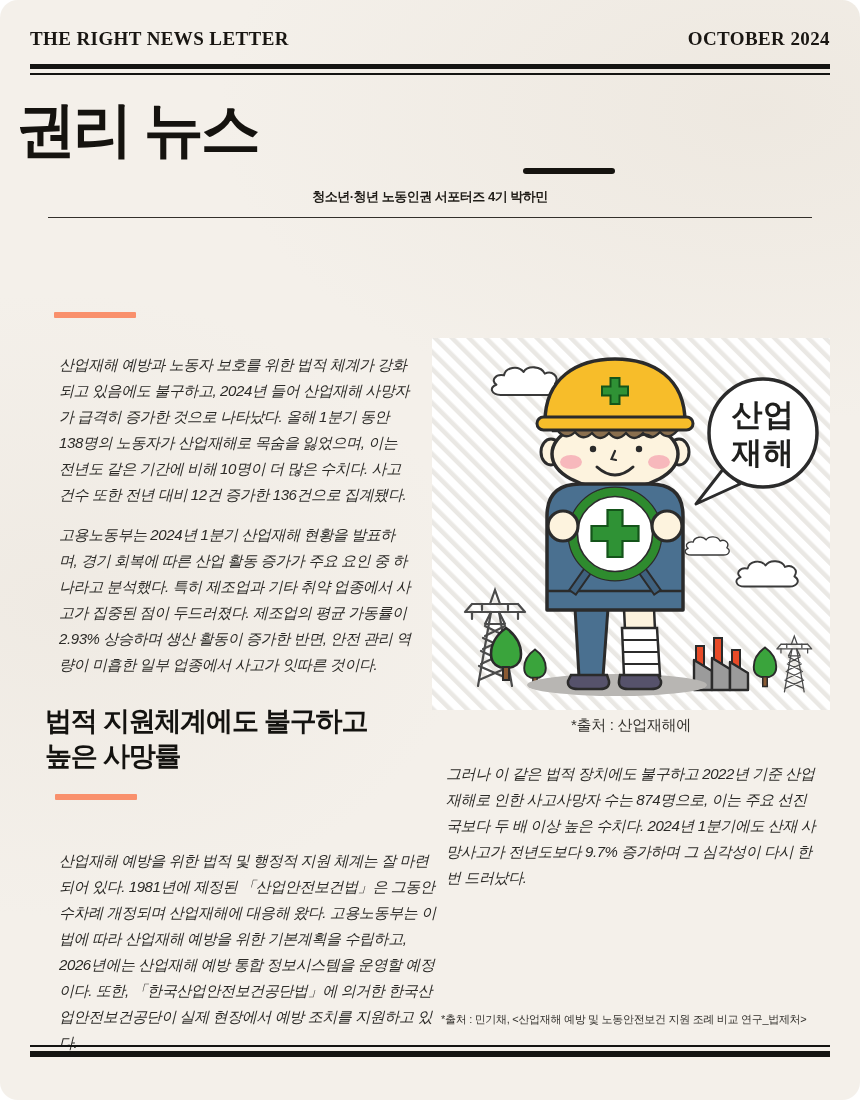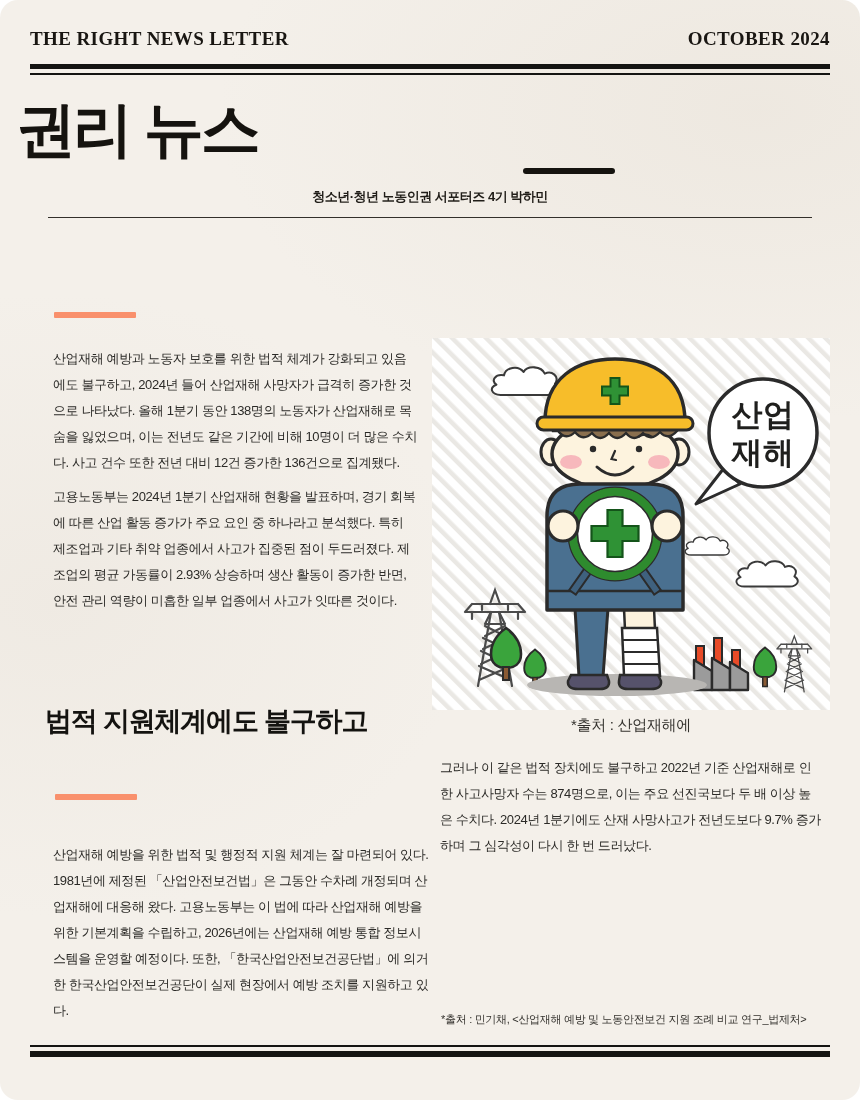--- a/index.html
+++ b/index.html
@@ -49,22 +49,22 @@
     font-size:29px; font-weight:800; letter-spacing:-1px;
     white-space:nowrap; color:#141310;
   }
   .accent-bar { position:absolute; width:82px; height:6px; background:#f9906c; border-radius:1px; }
   .bar1 { left:54px; top:312px; }
 
   .col-left  { position:absolute; left:45px;  top:338px; width:380px; }
   .col-right { position:absolute; left:432px; top:338px; width:398px; }
 
   .body {
-    font-size:13px; line-height:26px; letter-spacing:-0.4px;
-    color:#2b2a27; margin:8px; text-align:left;
+    font-size:15px; line-height:26px; letter-spacing:-0.4px;
+    color:#2b2a27; margin:14px; text-align:left;font-style:italic;
   }
   .para12 { position:absolute; top:0; left:0; width:380px; }
   .subheading {
     position:absolute; top:366px; left:0; margin:0;
     font-size:27px; font-weight:800; line-height:1.28;
     letter-spacing:-1.2px; color:#141310;
   }
   .bar2 { position:absolute; left:10px; top:456px; }
   .para3 { position:absolute; top:496px; left:0; width:380px; }
 
@@ -103,20 +103,21 @@
 
   <div class="accent-bar bar1"></div>
 
   <div class="col-left">
     <div class="para12">
       <p class="body">산업재해 예방과 노동자 보호를 위한 법적 체계가 강화되고 있음에도 불구하고, 2024년 들어 산업재해 사망자가 급격히 증가한 것으로 나타났다. 올해 1분기 동안 138명의 노동자가 산업재해로 목숨을 잃었으며, 이는 전년도 같은 기간에 비해 10명이 더 많은 수치다. 사고 건수 또한 전년 대비 12건 증가한 136건으로 집계됐다.</p>
       <p class="body">고용노동부는 2024년 1분기 산업재해 현황을 발표하며, 경기 회복에 따른 산업 활동 증가가 주요 요인 중 하나라고 분석했다. 특히 제조업과 기타 취약 업종에서 사고가 집중된 점이 두드러졌다. 제조업의 평균 가동률이 2.93% 상승하며 생산 활동이 증가한 반면, 안전 관리 역량이 미흡한 일부 업종에서 사고가 잇따른 것이다.</p>
     </div>
     <h3 class="subheading">
       <span>법적 지원체계에도 불구하고</span><br>
+      <span>높은 사망률</span>
     </h3>
     <div class="accent-bar bar2"></div>
     <p class="body para3">산업재해 예방을 위한 법적 및 행정적 지원 체계는 잘 마련되어 있다. 1981년에 제정된 「산업안전보건법」은 그동안 수차례 개정되며 산업재해에 대응해 왔다. 고용노동부는 이 법에 따라 산업재해 예방을 위한 기본계획을 수립하고, 2026년에는 산업재해 예방 통합 정보시스템을 운영할 예정이다. 또한, 「한국산업안전보건공단법」에 의거한 한국산업안전보건공단이 실제 현장에서 예방 조치를 지원하고 있다.</p>
   </div>
 
   <div class="col-right">
     <div class="illustration">
       <svg viewBox="0 0 398 372" width="398" height="372">
         <defs>
           <pattern id="diag" patternUnits="userSpaceOnUse" width="12" height="12" patternTransform="rotate(-45)">

